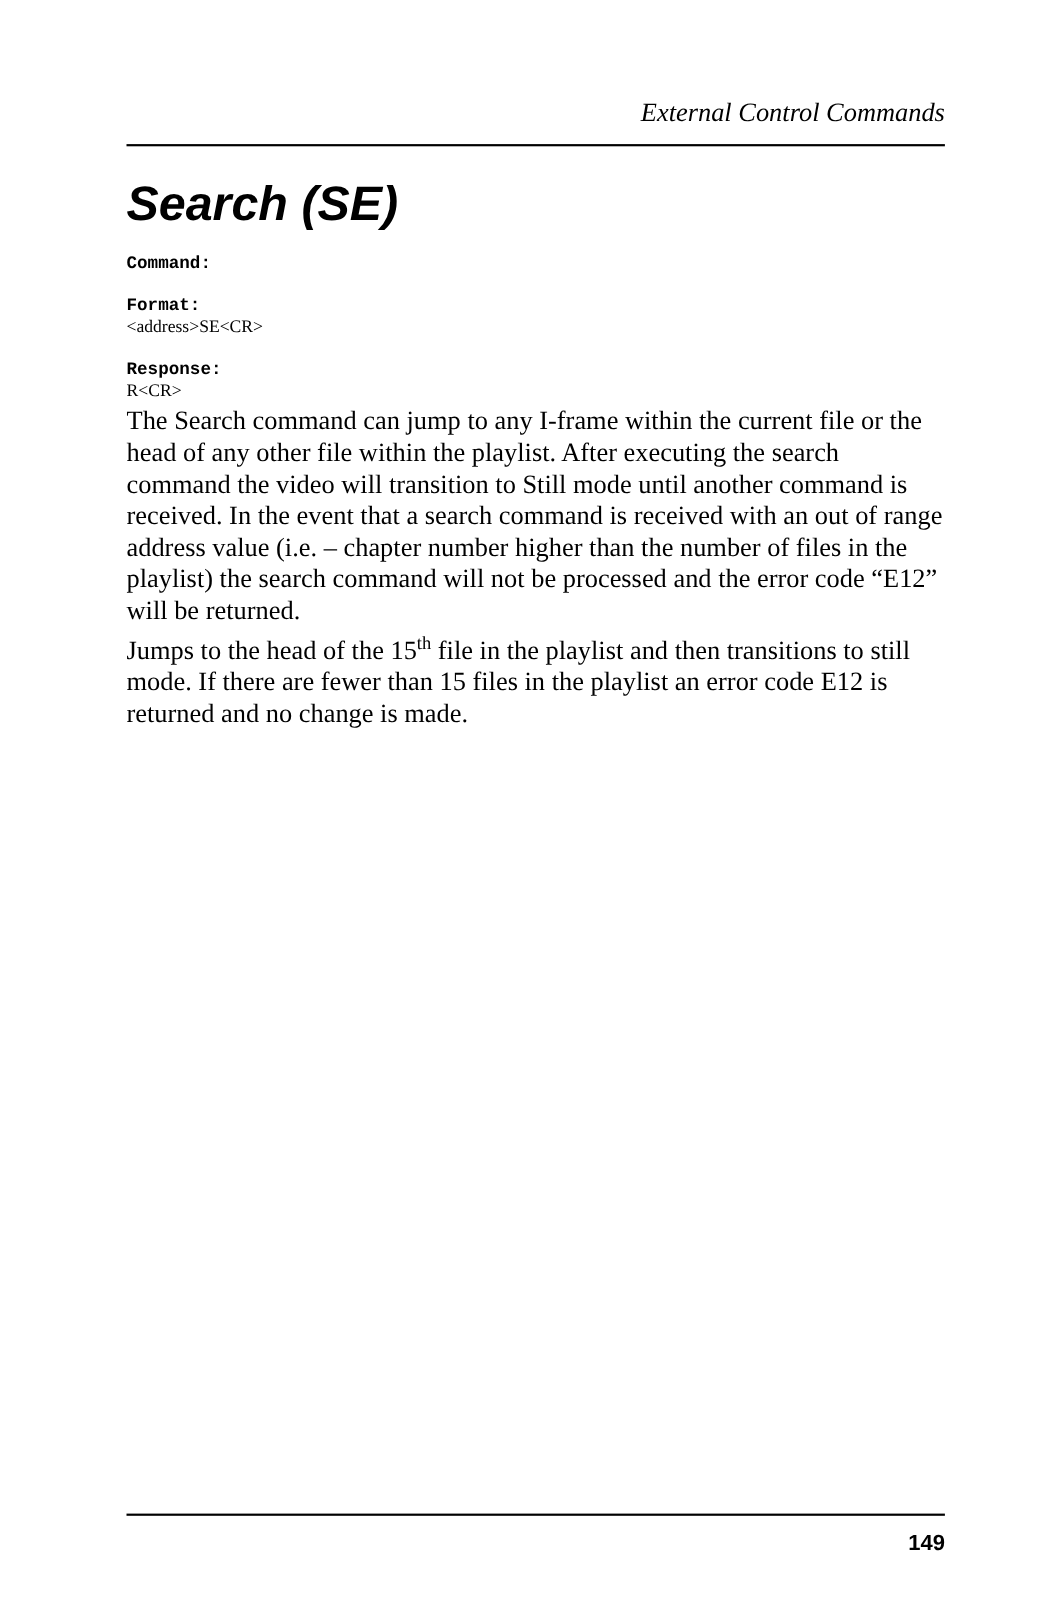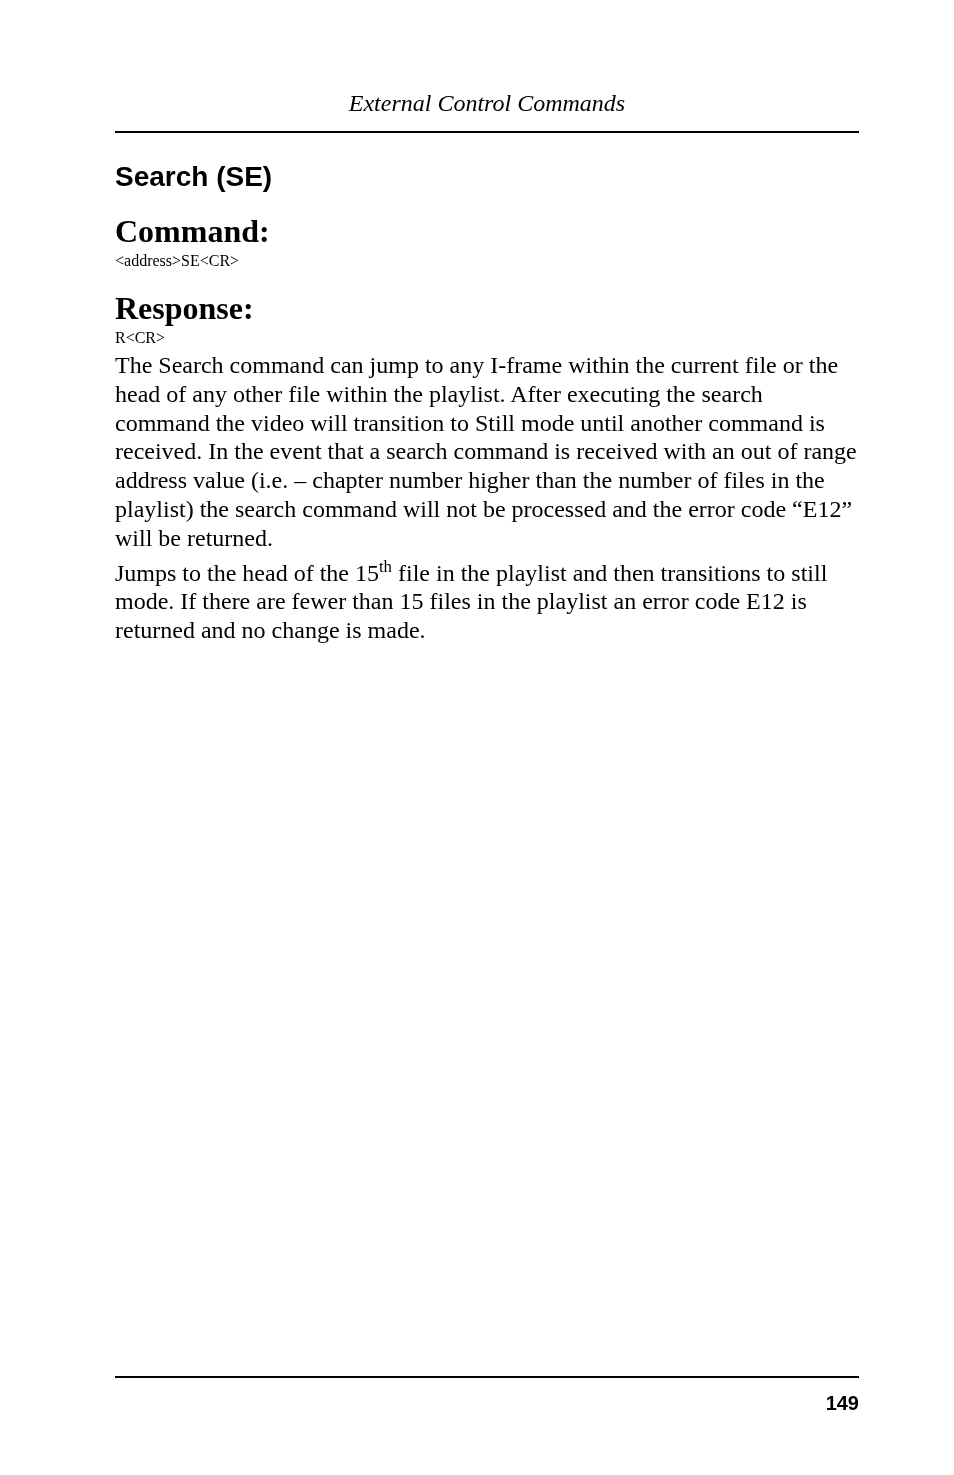--- a/index.html
+++ b/index.html
@@ -12,41 +12,42 @@
     height: 1475px;
     box-sizing: border-box;
   }
   .page {
     padding: 90px 95px 60px 115px;
     box-sizing: border-box;
     height: 100%;
     position: relative;
   }
   .running-header {
-    text-align: center;
+    text-align: right;
     font-style: italic;
     font-size: 24px;
     font-family: "Times New Roman", Times, serif;
     margin-bottom: 14px;
   }
   .header-rule {
     border: none;
     border-top: 2.5px solid #000;
     margin: 0 0 28px 0;
   }
   .h1 {
     font-family: Arial, Helvetica, sans-serif;
     font-weight: bold;
-    font-size: 28px;
+    font-size: 44px;
     margin: 0 0 12px 0;
+    font-style: italic;
   }
   .h2 {
-    font-family: Liberation Serif, serif;
+    font-family: Liberation Mono, monospace;
     font-weight: bold;
-    font-size: 32px;
+    font-size: 16px;
     margin: 20px 0 2px 0;
   }
   .body-text {
     font-family: "Times New Roman", Times, serif;
     font-size: 24px;
     line-height: 1.2;
     margin: 0 0 4px 0;
   }
   .code-text {
     font-family: "Times New Roman", Times, serif;
@@ -77,20 +78,21 @@
 
 <div class="page">
 
   <div class="running-header">External Control Commands</div>
   <hr class="header-rule">
 
   <div class="h1">Search (SE)</div>
 
   <div class="h2">Command:</div>
 
+  <div class="h2">Format:</div>
   <p class="code-text">&lt;address&gt;SE&lt;CR&gt;</p>
 
   <div class="h2">Response:</div>
   <p class="code-text">R&lt;CR&gt;</p>
 
   <p class="body-text">The Search command can jump to any I-frame within the current file or the head of any other file within the playlist. After executing the search command the video will transition to Still mode until another command is received. In the event that a search command is received with an out of range address value (i.e. – chapter number higher than the number of files in the playlist) the search command will not be processed and the error code “E12” will be returned.</p>
 
   <p class="body-text"><span>Jumps to the head of the 15</span><sup>th</sup><span> file in the playlist and then transitions to still mode. If there are fewer than 15 files in the playlist an error code E12 is returned and no change is made.</span></p>
 
   <div class="footer">

